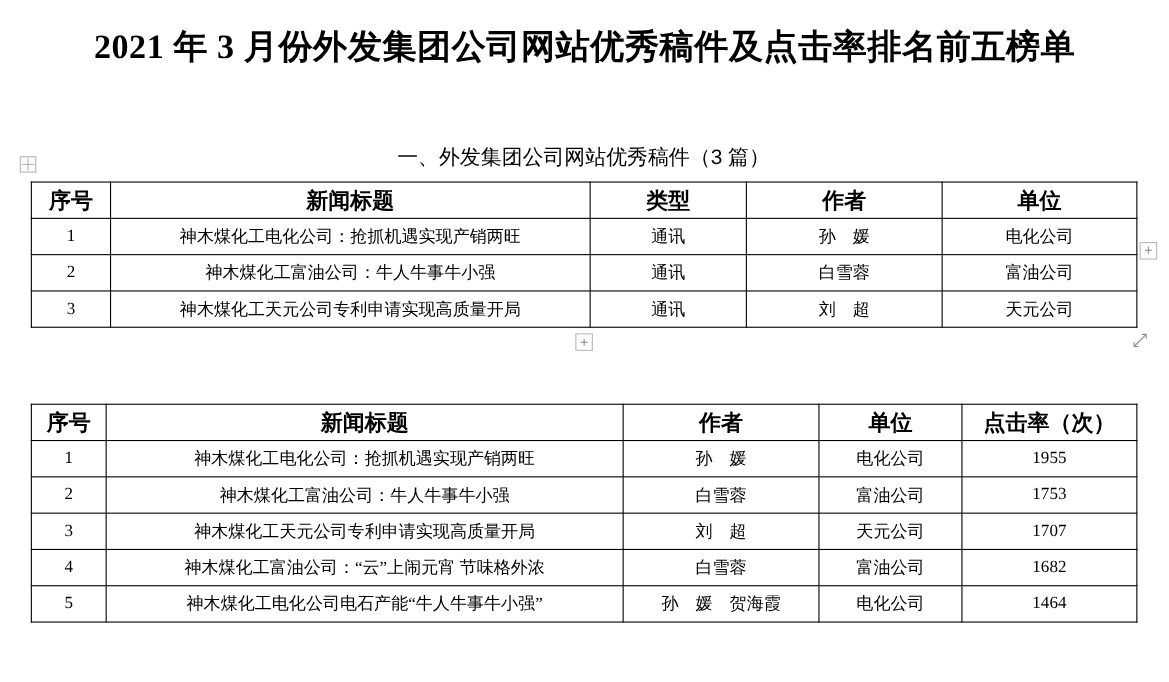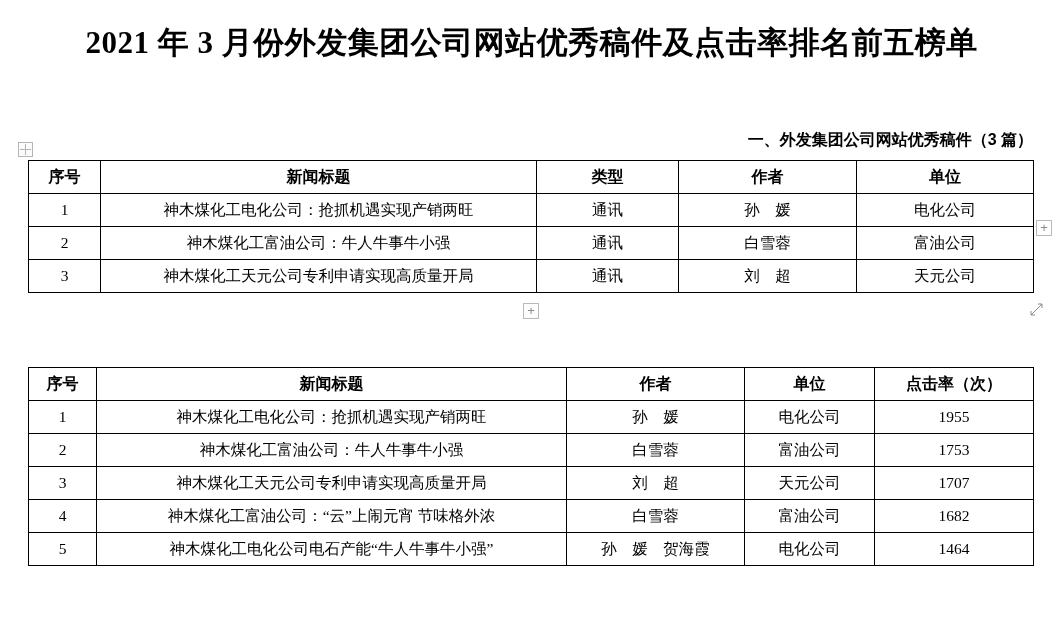--- a/index.html
+++ b/index.html
@@ -26,43 +26,43 @@
     font-weight: bold;
     letter-spacing: 0.5px;
     margin-top: 22px;
     margin-bottom: 0;
     font-family: "Liberation Serif", "DejaVu Serif", serif;
   }
   .section {
     position: relative;
   }
   .section-title {
-    text-align: right;
-    font-size: 16px;
-    font-weight: bold;
+    text-align: center;
+    font-size: 19px;
+    font-weight: normal;
     font-family: "Liberation Sans", "DejaVu Sans", sans-serif;
   }
   table.doc-table {
     border-collapse: collapse;
     table-layout: fixed;
     font-size: 15.5px;
   }
   table.doc-table th,
   table.doc-table td {
     border: 1px solid #000000;
     height: 32px;
     padding: 0 4px;
     font-weight: normal;
     vertical-align: middle;
   }
   table.doc-table th {
     text-align: center;
     font-weight: bold;
     font-family: "Liberation Sans", "DejaVu Sans", sans-serif;
-    font-size: 16px;
+    font-size: 20px;
   }
   .c-center { text-align: center; }
   .c-left { text-align: center; padding-left: 6px; }
 
   
   #section-one {
     position: absolute;
     left: 28px;
     top: 108px;
     width: 1005px;

